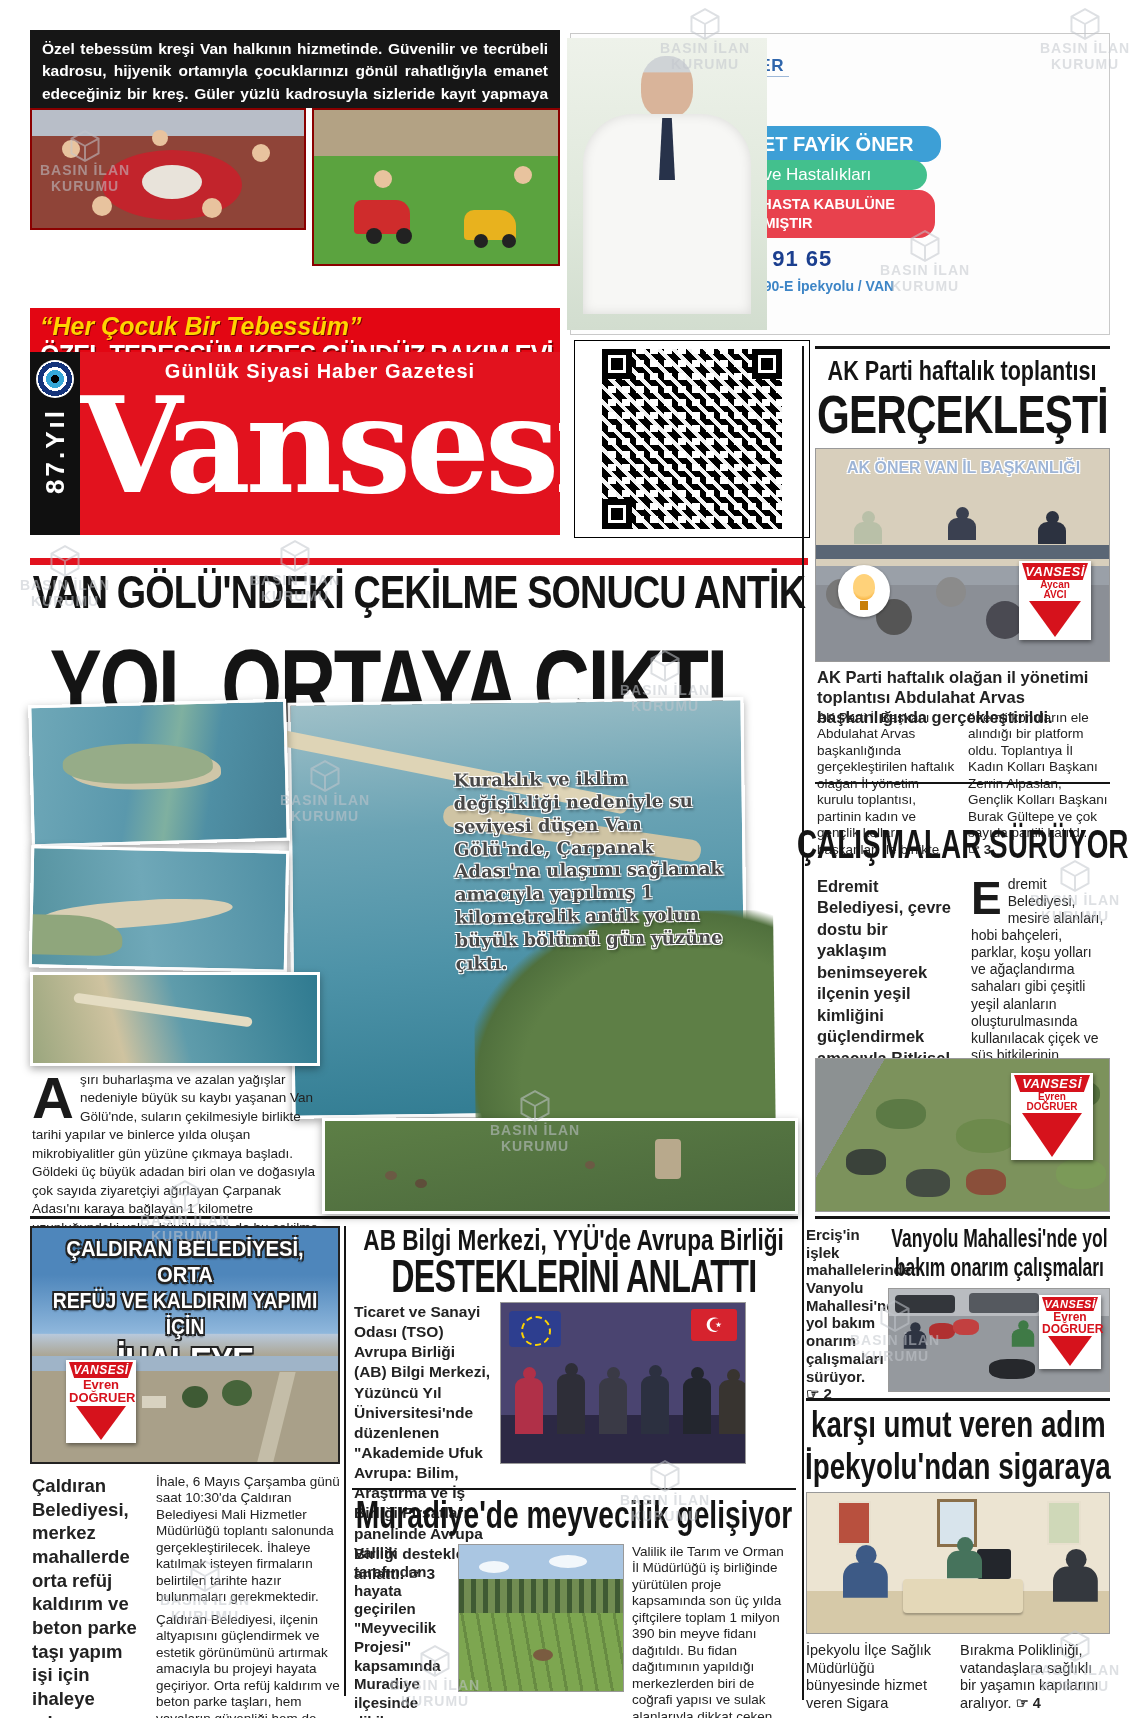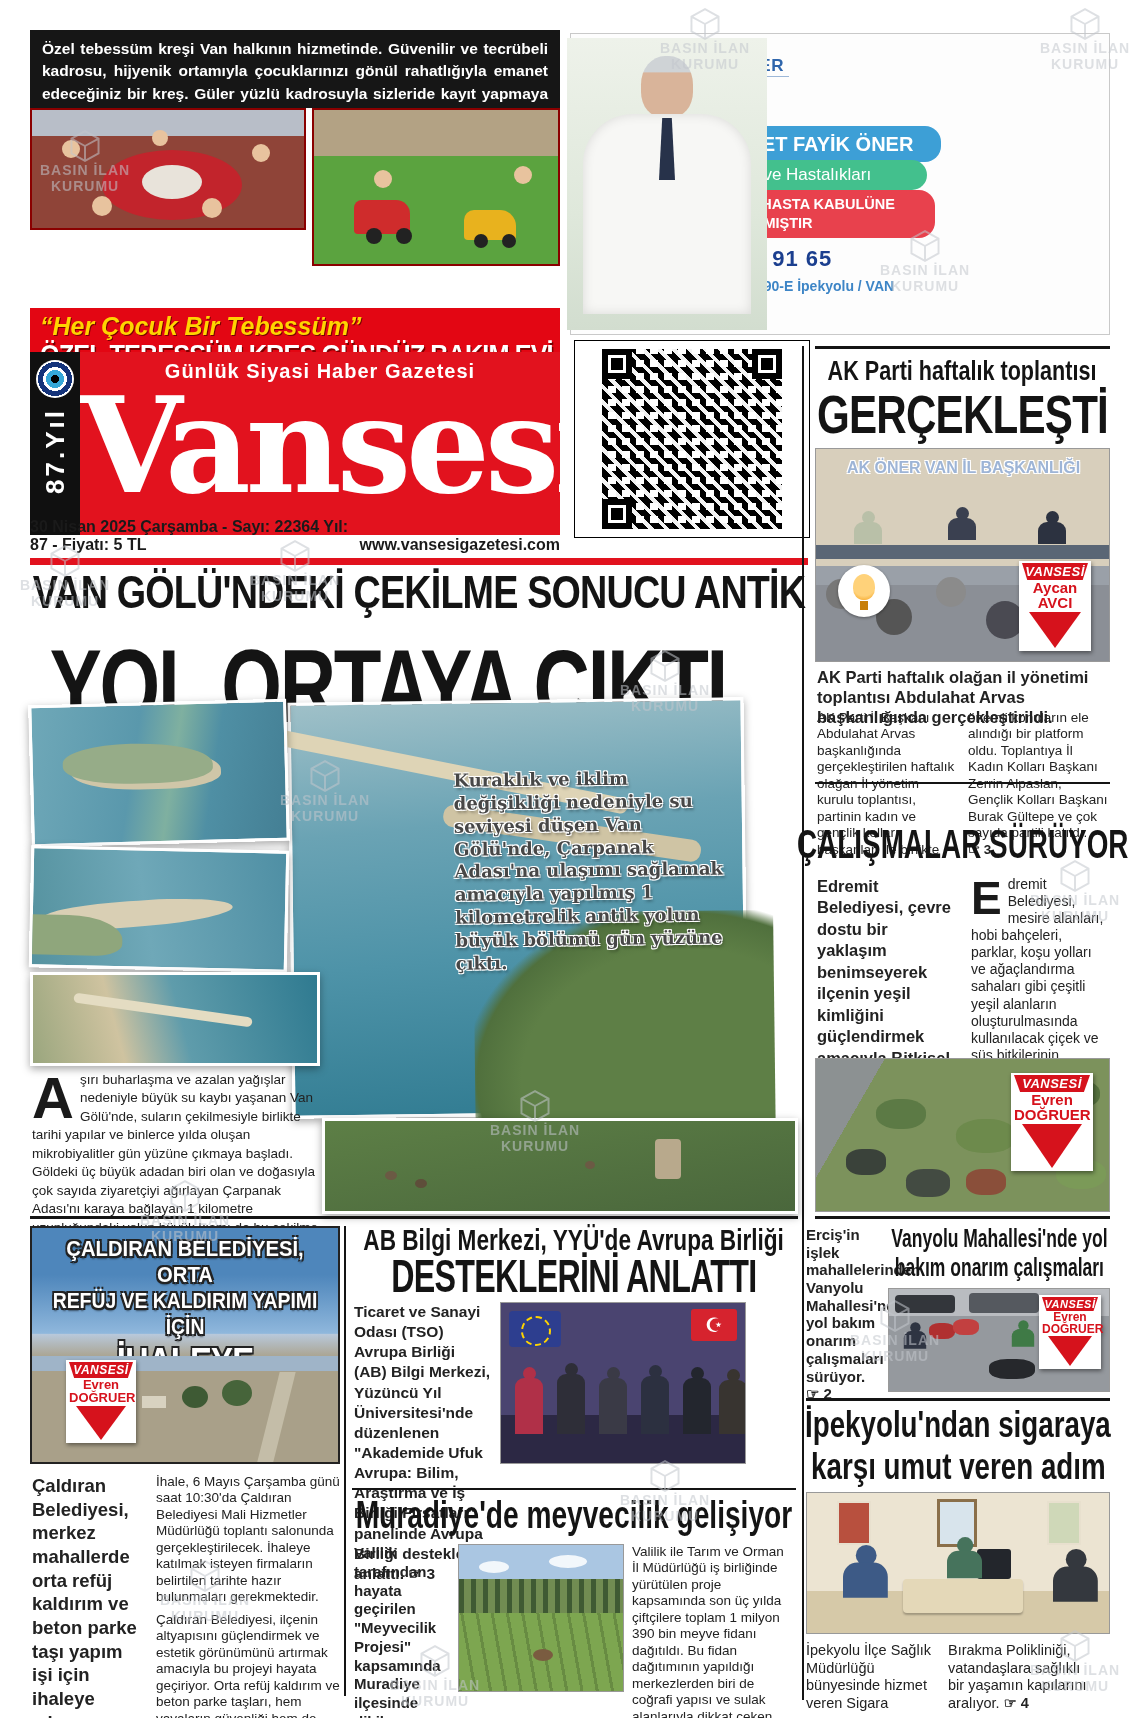--- a/index.html
+++ b/index.html
@@ -70,21 +70,21 @@
   .h-main{font-size:104px;transform:scaleX(.75);letter-spacing:-3px;}
   
   .photo{border:3px solid #fff;box-shadow:0 3px 8px rgba(0,0,0,.35);box-sizing:border-box;}
   .lead-cap{font-family:"DejaVu Serif",serif;font-weight:bold;font-size:18px;line-height:1.27;color:#474747;
             text-shadow:-1px -1px 0 #fff,1px -1px 0 #fff,-1px 1px 0 #fff,1px 1px 0 #fff,2px 3px 3px rgba(0,0,0,.35);}
   
   .badge{position:absolute;z-index:6;filter:drop-shadow(1px 2px 2px rgba(0,0,0,.45));text-align:center;}
   .badge .bx{background:#fff;padding:2px 3px 1px;}
   .badge .brand{background:#d6121c;color:#fff;font-weight:bold;font-style:italic;font-size:13px;letter-spacing:.5px;
                 clip-path:polygon(0 0,100% 0,92% 100%,8% 100%);padding:1px 2px;}
-  .badge .bn{color:#d6121c;font-weight:bold;font-size:15px;line-height:1.02;}
+  .badge .bn{color:#d6121c;font-weight:bold;font-size:10px;line-height:1.02;}
   .badge .tri{width:0;height:0;margin:0 auto;border-left:30px solid transparent;border-right:30px solid transparent;border-top:42px solid #d6121c;}
   .badge .tw{background:#fff;padding:0 4px 3px;}
   
   .body-t{font-size:13.5px;line-height:1.22;color:#222;text-align:left;}
   .bold-t{font-weight:bold;color:#222;}
   .dropcap{float:left;font-weight:bold;font-size:58px;line-height:.82;padding:4px 6px 0 0;color:#1a1a1a;}
   .pref{font-weight:bold;white-space:nowrap;}
   .rule-h{background:#141414;}
   .rule-v{background:#141414;}
   .outline-w{color:#fff;font-weight:bold;text-align:center;
@@ -290,24 +290,20 @@
   <div class="abs mast" style="left:80px;top:352px;width:480px;height:183px">
     <div class="mast-tag">Günlük Siyasi Haber Gazetesi</div>
     <div class="mast-title">Vansesi</div>
   </div>
   <div class="abs qrbox" style="left:574px;top:340px;width:234px;height:196px">
     <div class="qr">
       <div class="finder" style="left:0;top:0"></div>
       <div class="finder" style="right:0;top:0"></div>
       <div class="finder" style="left:0;bottom:0"></div>
     </div>
-  </div>
-  <div class="abs dateline" style="left:30px;top:534px;width:530px;height:20px">
-    <span>30 Nisan 2025 Çarşamba - Sayı: 22364 Yıl: 87 - Fiyatı: 5 TL</span>
-    <span>www.vansesigazetesi.com</span>
   </div>
   <div class="abs redrule" style="left:30px;top:558px;width:778px;height:7px"></div>
 
   <div class="abs cwrap" style="left:30px;top:568px;width:778px;height:48px">
     <div class="cond k-main">VAN GÖLÜ'NDEKİ ÇEKİLME SONUCU ANTİK</div>
   </div>
   <div class="abs cwrap" style="left:30px;top:640px;width:716px;height:92px">
     <div class="cond h-main">YOL ORTAYA ÇIKTI</div>
   </div>
 
@@ -466,24 +462,24 @@
         </div>
       <div class="tw">
           <div class="tri" style="border-left-width:22px;border-right-width:22px;border-top-width:30px"></div>
         </div>
     </div>
   </div>
   <div class="abs rule-h" style="left:806px;top:1398px;width:304px;height:3px"></div>
 
   <div class="abs" style="left:806px;top:1404px;width:304px">
     <div class="cwrap">
+        <div class="cond" style="font-size:37px;transform:scaleX(.75)">karşı umut veren adım</div>
+      </div>
+    <div class="cwrap">
         <div class="cond" style="font-size:37px;transform:scaleX(.75)">İpekyolu'ndan sigaraya</div>
-      </div>
-    <div class="cwrap">
-        <div class="cond" style="font-size:37px;transform:scaleX(.75)">karşı umut veren adım</div>
       </div>
   </div>
   <div class="abs ph" style="left:806px;top:1492px;width:304px;height:142px;border:1px solid #999;overflow:hidden;
        background:linear-gradient(180deg,#ece4d2 0 70%,#d6c9a8 70% 100%)">
     <div class="abs" style="left:30px;top:8px;width:30px;height:40px;background:#b8503e;border:2px solid #e8e0ce"></div>
     <div class="abs" style="left:130px;top:6px;width:34px;height:42px;background:#d8e4ec;border:3px solid #8a6f4a"></div>
     <div class="abs" style="left:240px;top:8px;width:30px;height:40px;background:#cfd8b8;border:2px solid #e8e0ce"></div>
     <div class="abs" style="left:96px;top:86px;width:120px;height:34px;background:#e4d8b8;border-radius:4px;box-shadow:0 2px 2px rgba(0,0,0,.25)"></div>
     <div class="abs" style="left:170px;top:56px;width:34px;height:30px;background:#23262c;border-radius:3px"></div>
     <div class="pers" style="left:36px;top:52px;--c:#3d5a86;transform:scale(1.6);transform-origin:top left">
@@ -492,21 +488,21 @@
       </div>
     <div class="pers" style="left:140px;top:44px;--c:#46735c;transform:scale(1.25);transform-origin:top left">
         <div class="hd"></div>
         <div class="bd"></div>
       </div>
     <div class="pers" style="left:246px;top:56px;--c:#34383e;transform:scale(1.6);transform-origin:top left">
         <div class="hd"></div>
         <div class="bd"></div>
       </div>
   </div>
-  <div class="abs" style="left:806px;top:1642px;width:304px;display:flex;">
+  <div class="abs" style="left:806px;top:1642px;width:304px;display:flex;gap:12px">
     <div class="body-t" style="width:142px;font-size:14.5px">İpekyolu İlçe Sağlık Müdürlüğü bünyesinde hizmet veren Sigara</div>
     <div class="body-t" style="width:150px;font-size:14.5px"><span>Bırakma Polikliniği, vatandaşlara sağlıklı bir yaşamın kapılarını aralıyor.</span> <span class="pref">☞ 4</span></div>
   </div>
 
   <div class="abs ph" style="left:30px;top:1226px;width:310px;height:238px;border:2px solid #222;overflow:hidden;
        background:linear-gradient(180deg,#4e86bb 0 20%,#8fb7dc 45%,#b8c8da 45.5%,#a9a089 56% 100%)">
     <div class="outline-w" style="font-size:22px;margin-top:8px;transform:scaleX(.92)">ÇALDIRAN BELEDİYESİ, ORTA</div>
     <div class="outline-w" style="font-size:22px;transform:scaleX(.88)">REFÜJ VE KALDIRIM YAPIMI İÇİN</div>
     <div class="outline-w" style="font-size:40px;letter-spacing:-1px;transform:scaleX(.82)">İHALEYE ÇIKIYOR</div>
     <div class="abs" style="left:0;top:128px;width:310px;height:110px;background:linear-gradient(180deg,#9fb4c8 0 14%,#a9a089 14% 100%)">

